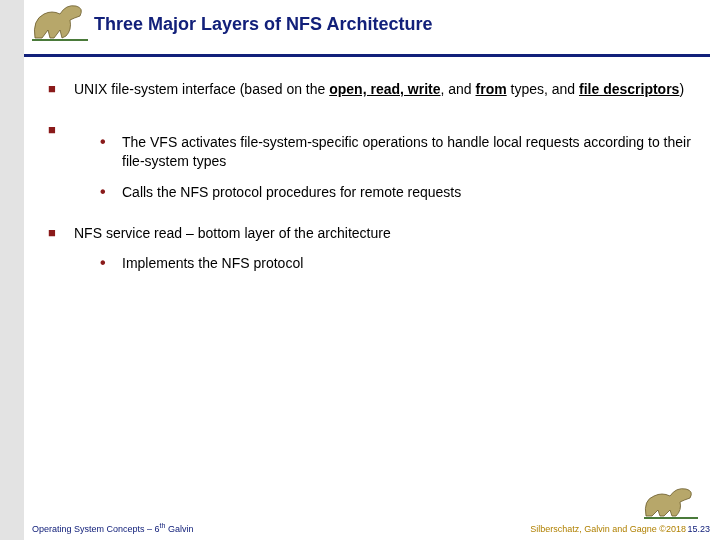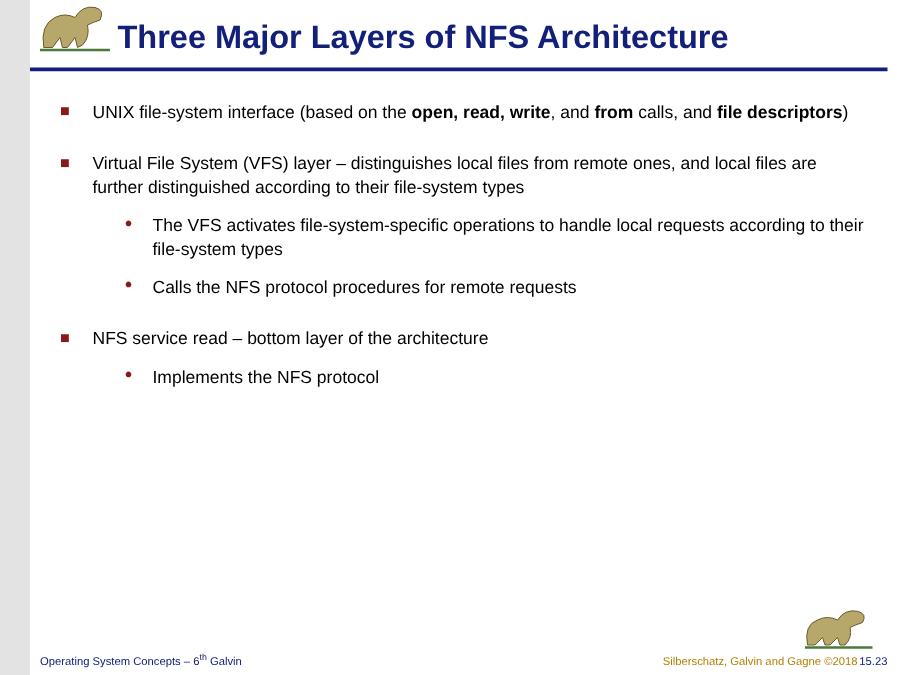--- a/index.html
+++ b/index.html
@@ -26,21 +26,21 @@
   .dino-top {
     position: absolute;
     left: 30px; top: 0px;
     width: 60px; height: 42px;
   }
   .dino-top svg, .dino-bottom svg {
     width: 100%; height: 100%;
   }
   .title {
     color: #12207a;
-    font-size: 26px;
+    font-size: 18px;
     font-weight: bold;
     padding-top: 6px;
     padding-bottom: 6px;
   }
   .rule {
     position: absolute;
     left: 24px; right: 10px;
     top: 54px;
     height: 3px;
     background: #12207a;
@@ -69,21 +69,21 @@
     margin-top: 12px;
   }
   .l2 .bullet {
     flex: 0 0 22px;
     color: #8a1a1a;
     font-size: 16px;
     line-height: 1;
     padding-top: 1px;
   }
   .l2 .text { flex: 1; }
-  b { font-weight: bold; }
+  b { font-weight: bold; text-decoration: underline; }
   .footer {
     position: absolute;
     left: 24px; right: 10px; bottom: 6px;
     height: 20px;
     font-size: 9px;
   }
   .foot-left {
     position: absolute;
     left: 8px; bottom: 0;
     color: #12207a;
@@ -121,28 +121,27 @@
 <div class="header">
   <div class="title">Three Major Layers of NFS Architecture</div>
 </div>
 <div class="rule"></div>
 
 <div class="content">
 
   <div class="l1">
     <div class="bullet">■</div>
     <div class="text">
-      <span>UNIX file-system interface (based on the </span><b>open, read, write</b><span>, and </span><b>from</b><span> calls, and </span><b>file descriptors</b><span>)</span>
+      <span>UNIX file-system interface (based on the </span><b>open, read, write</b><span>, and </span><b>from</b><span> types, and </span><b>file descriptors</b><span>)</span>
     </div>
   </div>
 
   <div class="l1">
     <div class="bullet">■</div>
     <div class="text">
-      <span>Virtual File System (VFS) layer – distinguishes local files from remote ones, and local files are further distinguished according to their file-system types</span>
       <div class="l2-wrap">
         <div class="l2">
           <div class="bullet">•</div>
           <div class="text">The VFS activates file-system-specific operations to handle local requests according to their file-system types</div>
         </div>
         <div class="l2">
           <div class="bullet">•</div>
           <div class="text">Calls the NFS protocol procedures for remote requests</div>
         </div>
       </div>

